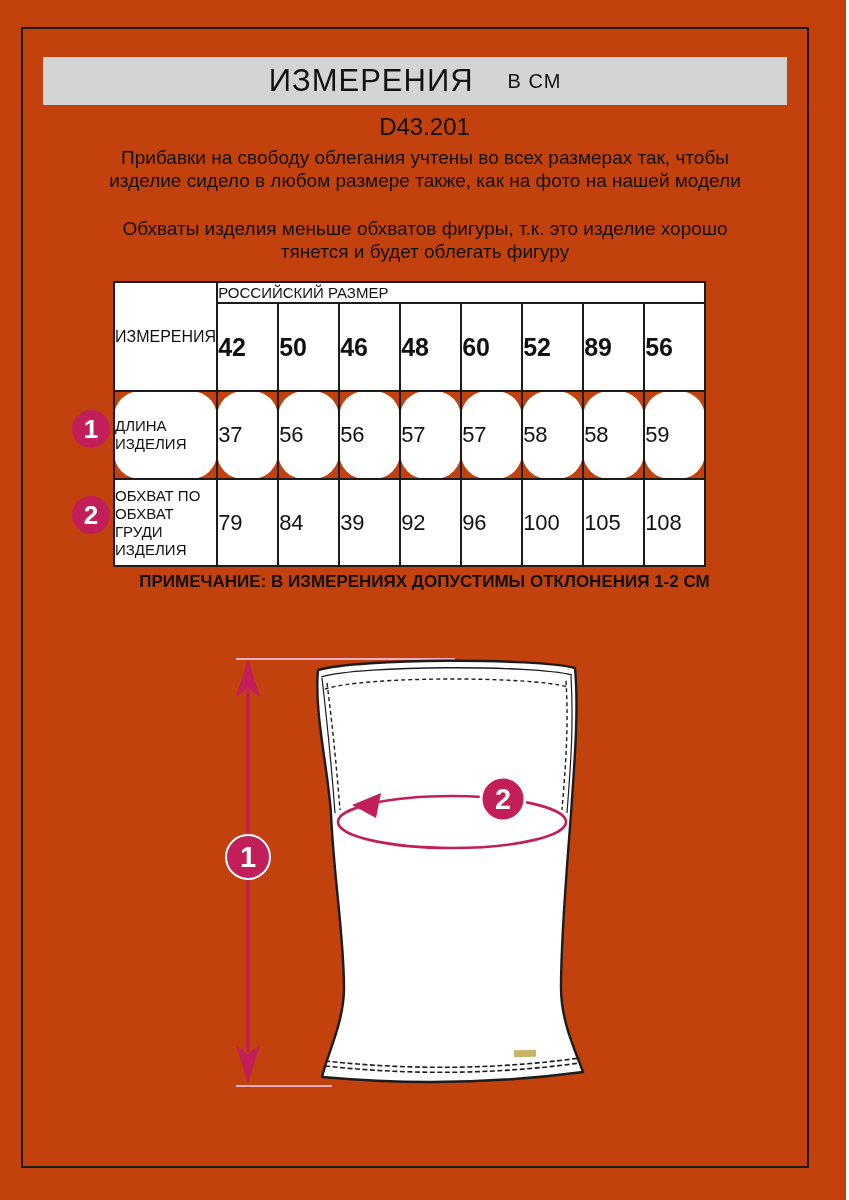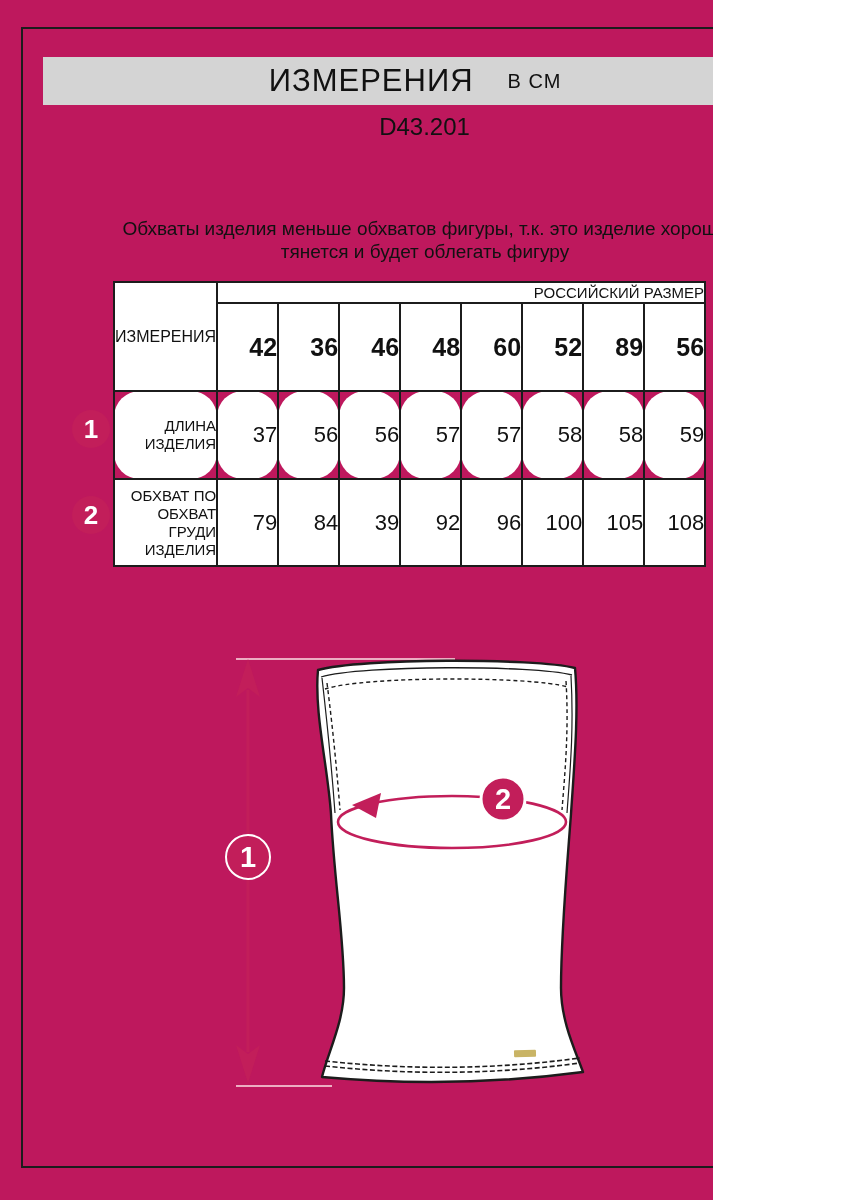--- a/index.html
+++ b/index.html
@@ -1,36 +1,36 @@
 <!DOCTYPE html>
 <html><head>
 <meta charset="utf-8">
 <style>
   html,body{margin:0;padding:0;background:#fff;}
   .canvas{
-    position:relative;width:713px;height:1200px;background:#be185d;
+    position:relative;width:846px;height:1200px;background:#c2410c;
     font-family:"Liberation Sans",sans-serif;color:#111;overflow:hidden;
   }
   .frame{position:absolute;left:21px;top:27px;width:784px;height:1137px;border:2px solid #1c1c1c;}
   .title-bar{
     position:absolute;left:43px;top:57px;width:744px;height:48px;background:#d4d4d4;
     display:flex;align-items:center;justify-content:center;gap:34px;
   }
   .title-measure{font-size:31px;letter-spacing:1px;}
   .title-product{font-size:31px;font-weight:bold;letter-spacing:1px;}
   .title-unit{font-size:20px;letter-spacing:1px;}
   .product-code{position:absolute;left:0;top:113px;width:849px;text-align:center;font-size:24px;}
   .para{position:absolute;left:95px;width:660px;text-align:center;font-size:19px;line-height:23px;}
   .para-1{top:146px;}
   .para-2{top:217px;}
   .size-table{
     position:absolute;left:113px;top:281px;border-collapse:collapse;table-layout:fixed;
   }
   .size-table td{
-    border:2px solid #1c1c1c;text-align:right;vertical-align:middle;padding:0;
+    border:2px solid #1c1c1c;text-align:left;vertical-align:middle;padding:0;
     font-size:22px;background:#fff;
   }
   .size-table td.hdr-sizes-title{height:19px;font-size:15px;}
   .size-table td.hdr-measure{width:93px;font-size:16px;}
   .size-table td.size-cell{width:59px;height:86px;font-weight:bold;font-size:25px;}
   .size-table td.row-label{font-size:15px;line-height:18px;}
   .size-table tr.data-row-1 td{height:86px;border-radius:26px;}
   .size-table tr.data-row-2 td{height:85px;}
   .row-marker{
     position:absolute;left:72px;width:38px;height:38px;border-radius:50%;
@@ -49,31 +49,32 @@
 
   <div class="frame"></div>
 
   <div class="title-bar">
     <span class="title-measure">ИЗМЕРЕНИЯ</span>
     <span class="title-unit">В СМ</span>
   </div>
 
   <div class="product-code">D43.201</div>
 
+  <div class="para para-1">Прибавки на свободу облегания учтены во всех размерах так, чтобы изделие сидело в любом размере также, как на фото на нашей модели</div>
   <div class="para para-2">Обхваты изделия меньше обхватов фигуры, т.к. это изделие хорошо тянется и будет облегать фигуру</div>
 
   <table class="size-table">
     <tbody>
         <tr>
       <td class="hdr-measure" rowspan="2">ИЗМЕРЕНИЯ</td>
       <td class="hdr-sizes-title" colspan="8">РОССИЙСКИЙ РАЗМЕР</td>
     </tr>
     <tr>
       <td class="size-cell">42</td>
-      <td class="size-cell">36</td>
+      <td class="size-cell">50</td>
       <td class="size-cell">46</td>
       <td class="size-cell">48</td>
       <td class="size-cell">60</td>
       <td class="size-cell">52</td>
       <td class="size-cell">89</td>
       <td class="size-cell">56</td>
     </tr>
     <tr class="data-row-1">
       <td class="row-label">ДЛИНА ИЗДЕЛИЯ</td>
       <td>37</td>
@@ -95,20 +96,21 @@
       <td>100</td>
       <td>105</td>
       <td>108</td>
     </tr>
   </tbody>
     </table>
 
   <div class="row-marker row-marker-1">1</div>
   <div class="row-marker row-marker-2">2</div>
 
+  <div class="note">ПРИМЕЧАНИЕ: В ИЗМЕРЕНИЯХ ДОПУСТИМЫ ОТКЛОНЕНИЯ 1-2 СМ</div>
 
   <svg class="diagram-svg" width="460" height="455" viewBox="200 645 460 455" xmlns="http://www.w3.org/2000/svg">
 
     <line x1="236" y1="659" x2="455" y2="659" stroke="#ECAEC2" stroke-width="2"></line>
     <line x1="236" y1="1086" x2="332" y2="1086" stroke="#ECAEC2" stroke-width="2"></line>
 
     <g>
       <path d="M 318,670
                C 360,658 535,658 575,668
                C 579,712 574,768 571,814

